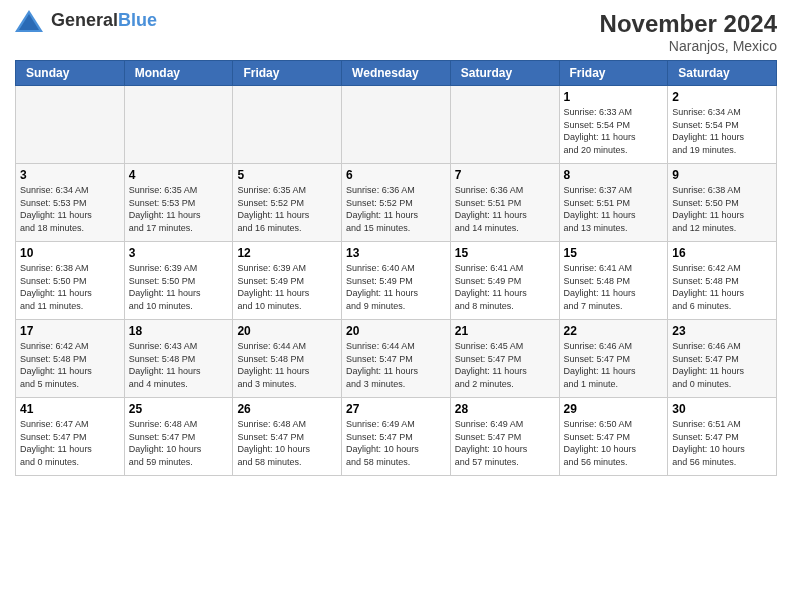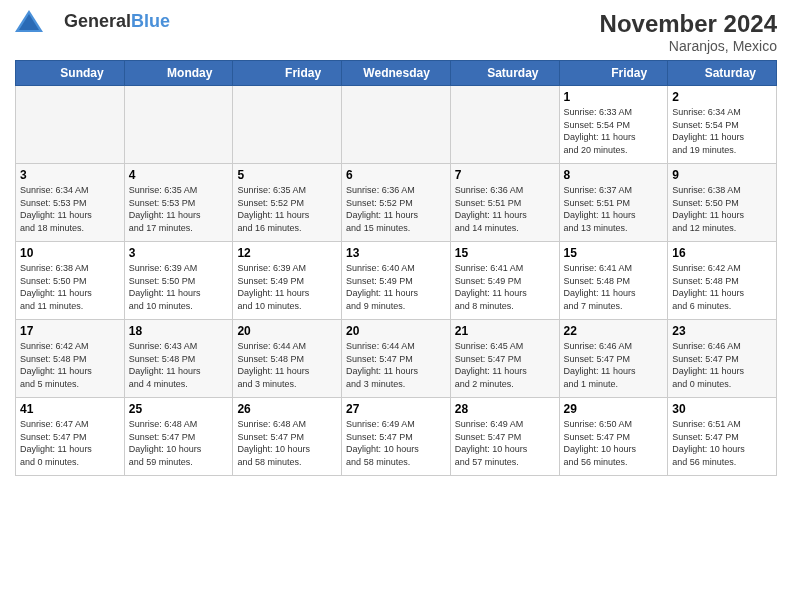--- a/index.html
+++ b/index.html
@@ -15,22 +15,21 @@
       padding: 10px 15px 10px 15px;
     }
     .header-row {
       display: flex;
       justify-content: space-between;
       align-items: flex-start;
       margin-bottom: 6px;
     }
     .logo {
       display: flex;
-      align-items: center;
-      gap: 21px;
+      gap: 8px;
     }
     .logo-text-general {
       font-size: 18px;
       font-weight: bold;
       color: #333;
     }
     .logo-text-blue {
       font-size: 18px;
       font-weight: bold;
       color: #4a90d9;
@@ -54,22 +53,22 @@
     table {
       width: 100%;
       border-collapse: collapse;
       table-layout: fixed;
     }
     th {
       background-color: #3a6db5;
       color: #fff;
       font-size: 12px;
       font-weight: bold;
-      padding: 5px 20px;
-      text-align: right;
+      padding: 5px 10px;
+      text-align: left;
       border: 1px solid #2a5a9a;
     }
     td {
       vertical-align: top;
       padding: 4px 4px 4px 4px;
       font-size: 9.5px;
       border: 1px solid #ccc;
       background: #fff;
       height: 78px;
     }

